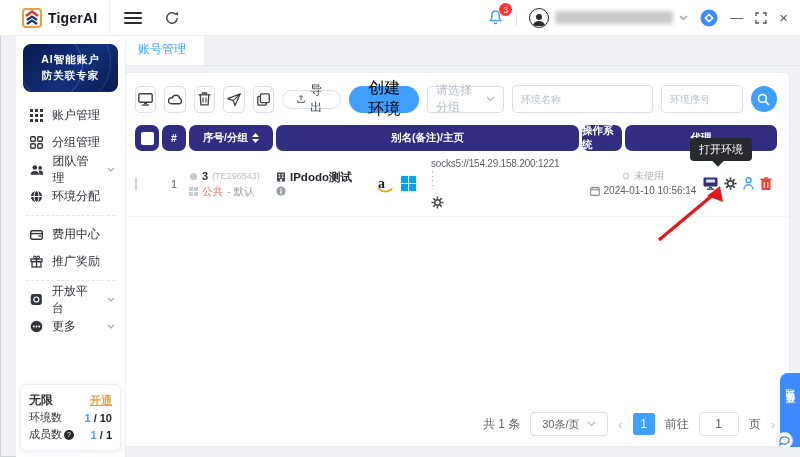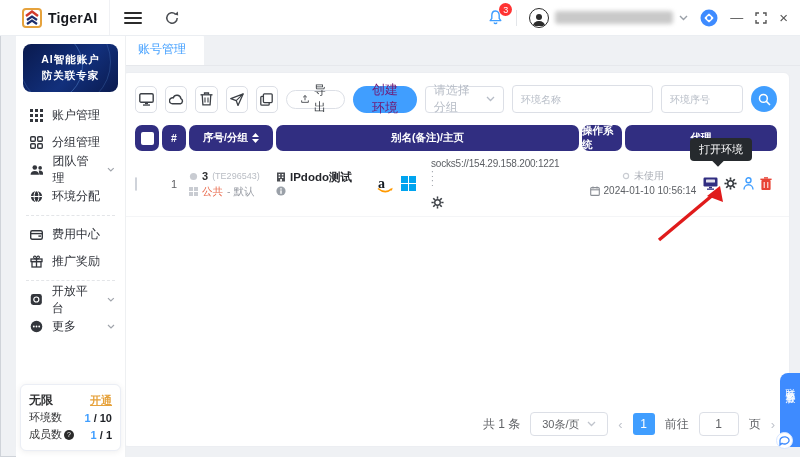--- a/index.html
+++ b/index.html
@@ -63,22 +63,22 @@
          border-radius:4px 4px 0 0; cursor:pointer; }
   .card { position:absolute; top:36px; left:12px; right:10px; bottom:10px; background:#fff;
           border:1px solid #eceef2; border-radius:6px; }
 
   
   .toolbar { display:flex; align-items:center; gap:8px; padding:12px 12px 10px 12px; }
   .sq-btn { width:35px; height:27px; border:1px solid #dcdfe6; border-radius:5px; background:#fff;
             display:flex; align-items:center; justify-content:center; cursor:pointer; }
   .pill-btn { height:19px; border:1px solid #dcdfe6; border-radius:14px; background:#fff; color:#3c4046;
               display:flex; align-items:center; gap:5px; padding:0 14px; font-size:12px; cursor:pointer; }
-  .primary-btn { height:27px; border:none; border-radius:14px; background:#409eff; color:#701a75;
-                 display:flex; align-items:center; padding:0 16px; font-size:13px; cursor:pointer; }
+  .primary-btn { height:27px; border:none; border-radius:14px; background:#409eff; color:#000000;
+                 display:flex; align-items:center; padding:0 16px; font-size:16px; cursor:pointer; }
   .sel-box { height:27px; border:1px solid #dcdfe6; border-radius:4px; background:#fff; color:#b6bcc6;
              display:flex; align-items:center; font-size:12px; padding:0 8px; gap:6px; cursor:pointer; }
   .sel-box .txt { flex:1; }
   .tb-input { height:28px; border:1px solid #dcdfe6; border-radius:4px; font-size:10px; padding:0 8px;
               color:#303133; outline:none; font-family:Liberation Serif, serif; }
   .tb-input::placeholder { color:#b6bcc6; }
   .round-search { width:26px; height:26px; border-radius:50%; background:#409eff; border:none;
                   display:flex; align-items:center; justify-content:center; cursor:pointer; flex:none; }
 
   

